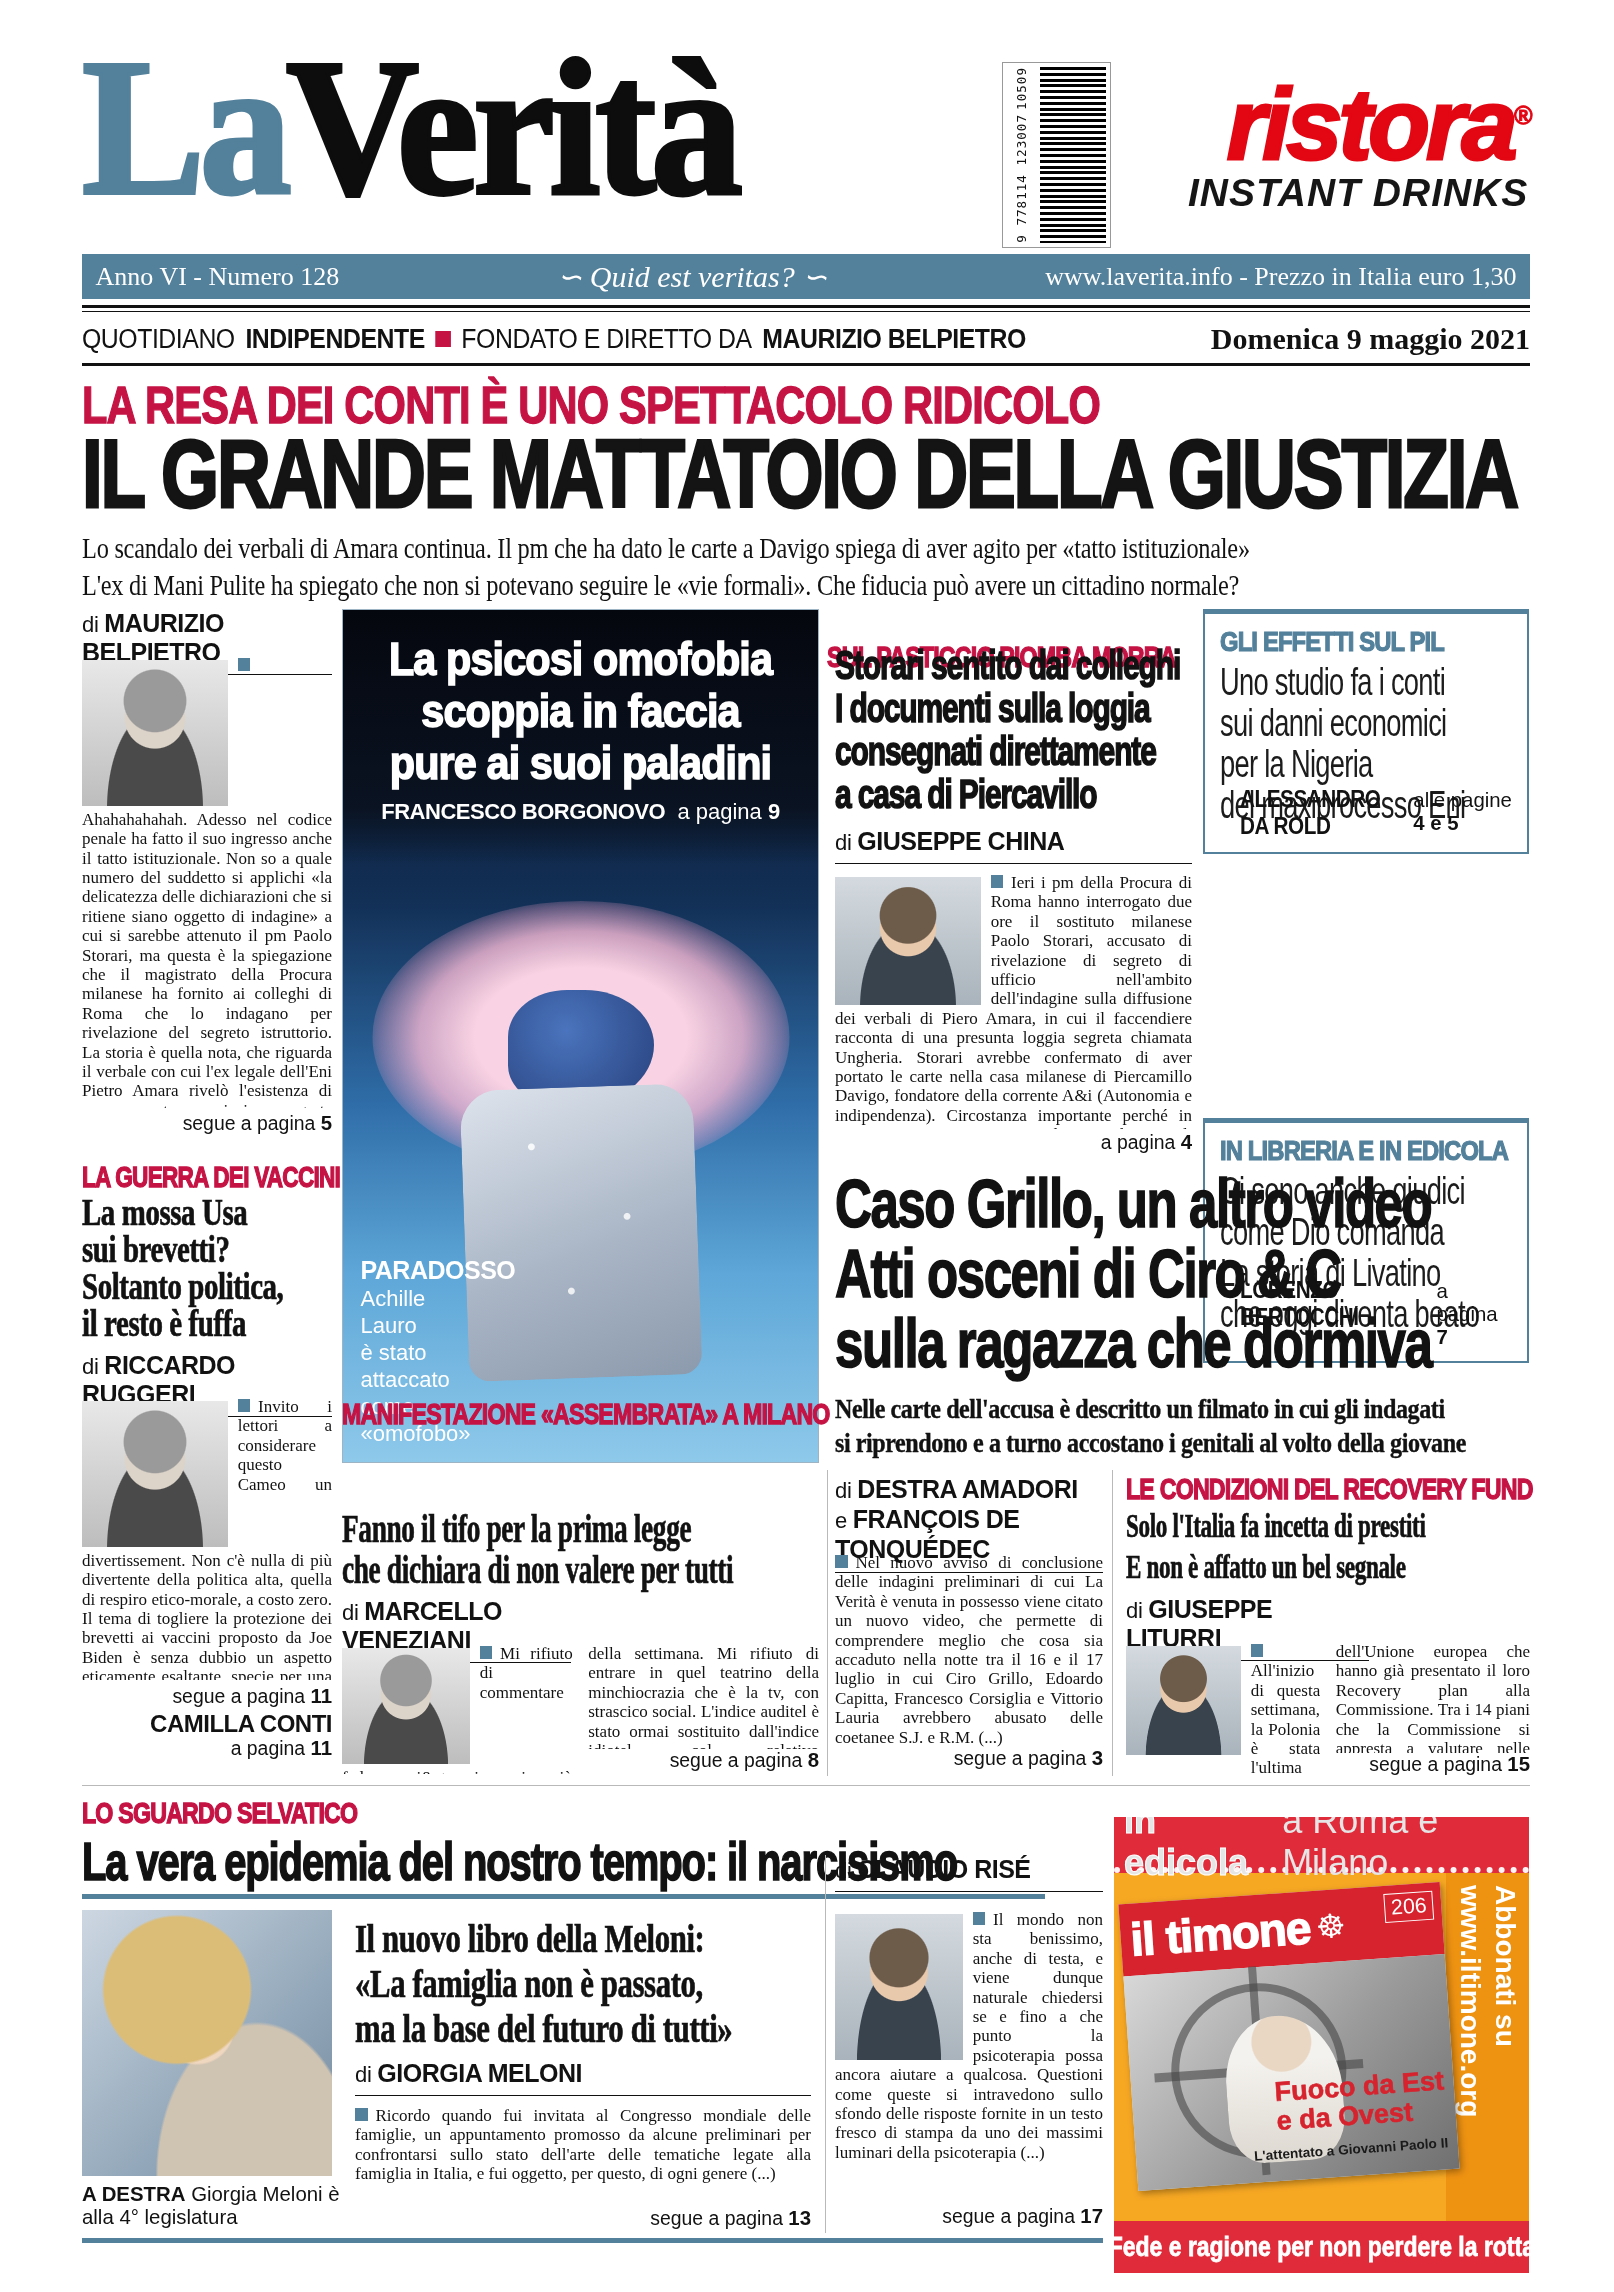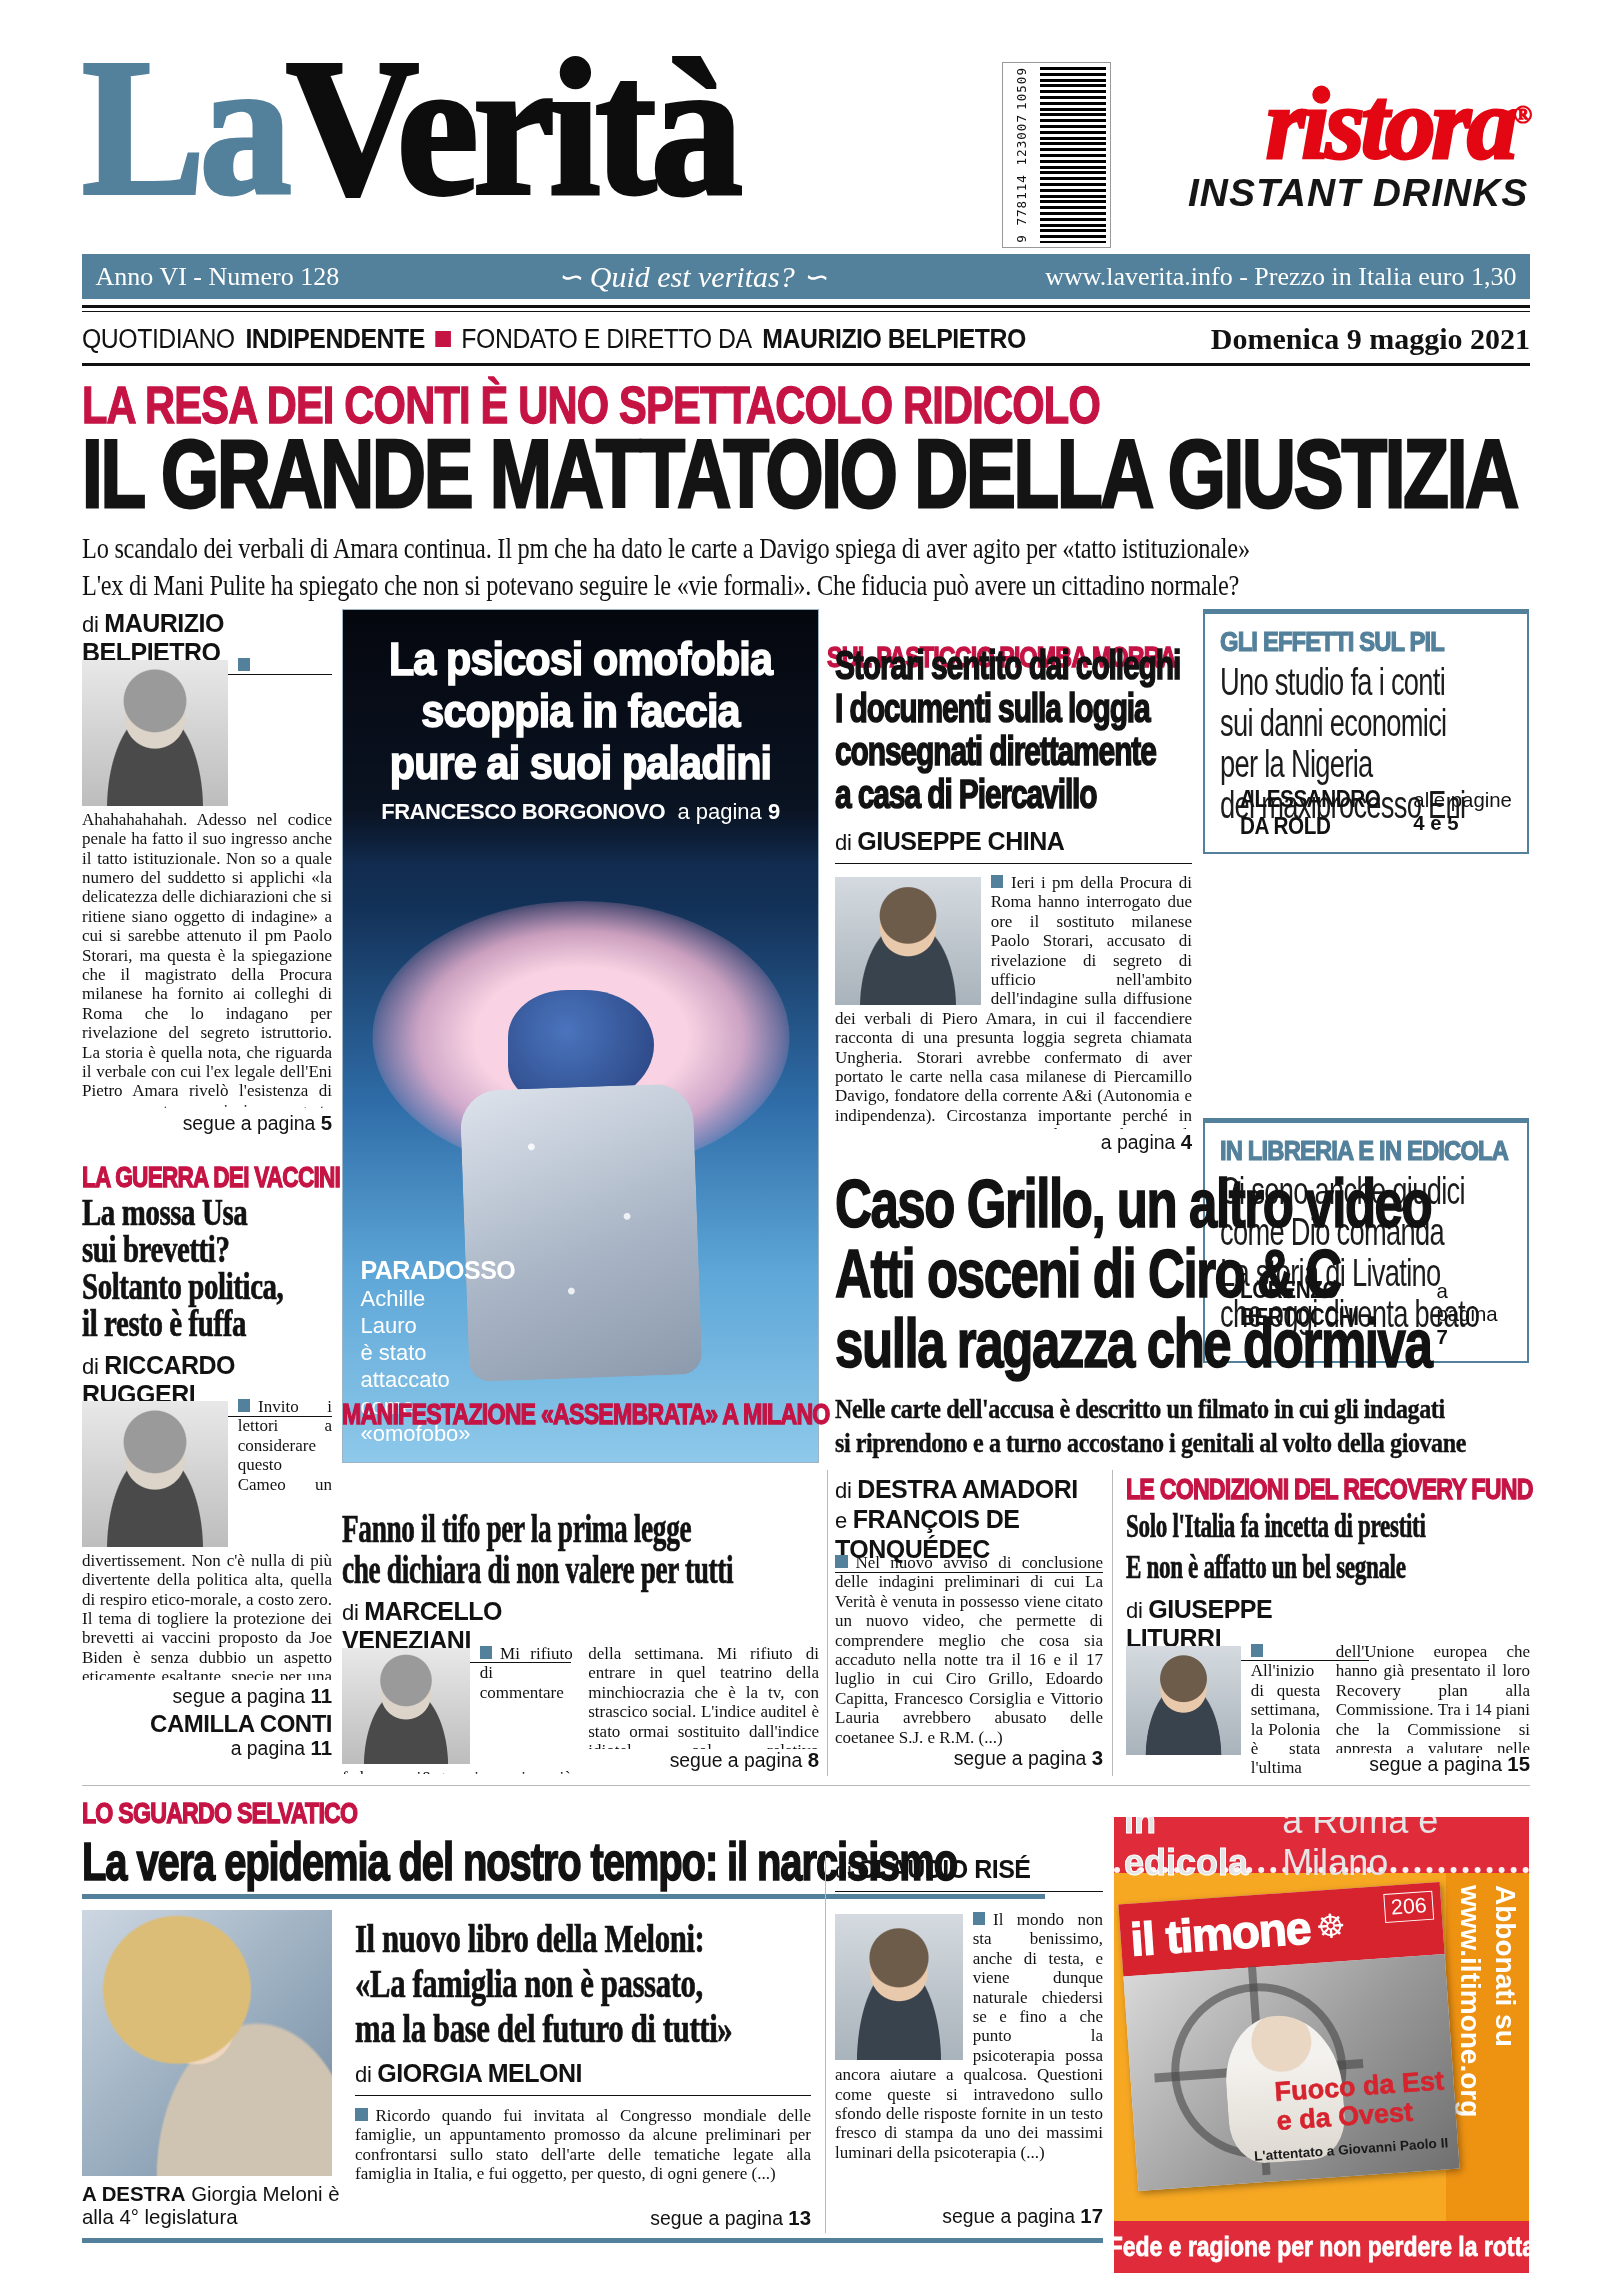--- a/index.html
+++ b/index.html
@@ -16,21 +16,21 @@
 
   
   .logo{font-family:"Liberation Serif",serif;font-weight:700;font-size:194px;line-height:.92;letter-spacing:-5.8px;-webkit-text-stroke:3.9px currentColor;white-space:nowrap;transform:scaleX(.95);transform-origin:0 0;}
   .logo .la{color:var(--steel);-webkit-text-stroke:3.9px var(--steel);}
   .logo .ve{color:#0d0d0d;}
   .barcode{width:109px;height:186px;border:1px solid #999;background:#fff;display:flex;}
   .bc-nums{width:37px;display:flex;flex-direction:column;align-items:center;justify-content:space-between;padding:3.9px 0;}
   .bc-num{writing-mode:vertical-rl;transform:rotate(180deg);font-family:"DejaVu Sans Mono",monospace;font-size:12.6px;letter-spacing:1px;color:#111;}
   .bc-bars{flex:1;background:repeating-linear-gradient(180deg,#000 0 2.9px,#fff 2.9px 5.8px);margin:3.9px 3.9px 3.9px 0;}
   .ristora{width:390px;height:194px;display:flex;flex-direction:column;align-items:flex-end;justify-content:center;padding-right:9.7px;}
-  .ristora .brand{font-family:Liberation Serif, serif;font-style:italic;font-weight:700;font-size:101px;line-height:.9;color:var(--ristora);-webkit-text-stroke:2.9px var(--ristora);letter-spacing:-3.9px;}
+  .ristora .brand{font-family:Liberation Sans, sans-serif;font-style:italic;font-weight:700;font-size:101px;line-height:.9;color:var(--ristora);-webkit-text-stroke:2.9px var(--ristora);letter-spacing:-3.9px;}
   .ristora .reg{font-size:25px;-webkit-text-stroke:1px var(--ristora);vertical-align:super;}
   .ristora .tag{font-family:"Liberation Sans",sans-serif;font-style:italic;font-weight:700;font-size:39px;letter-spacing:1px;color:#161616;margin-top:1.9px;}
 
   
   .topbar{background:var(--steel);color:#fff;display:flex;align-items:center;justify-content:space-between;padding:0 13.6px;font-size:26px;}
   .topbar .motto{font-style:italic;font-size:30px;}
   .rule-thick{background:#111;height:2.9px;}
   .rule-thin{background:#111;height:1px;}
   .infobar{display:flex;align-items:center;justify-content:space-between;}
   .infobar .lft{font-family:"Liberation Sans",sans-serif;font-size:27px;letter-spacing:-0.5px;display:flex;align-items:center;gap:11.6px;transform:scaleX(.92);transform-origin:0 50%;}

